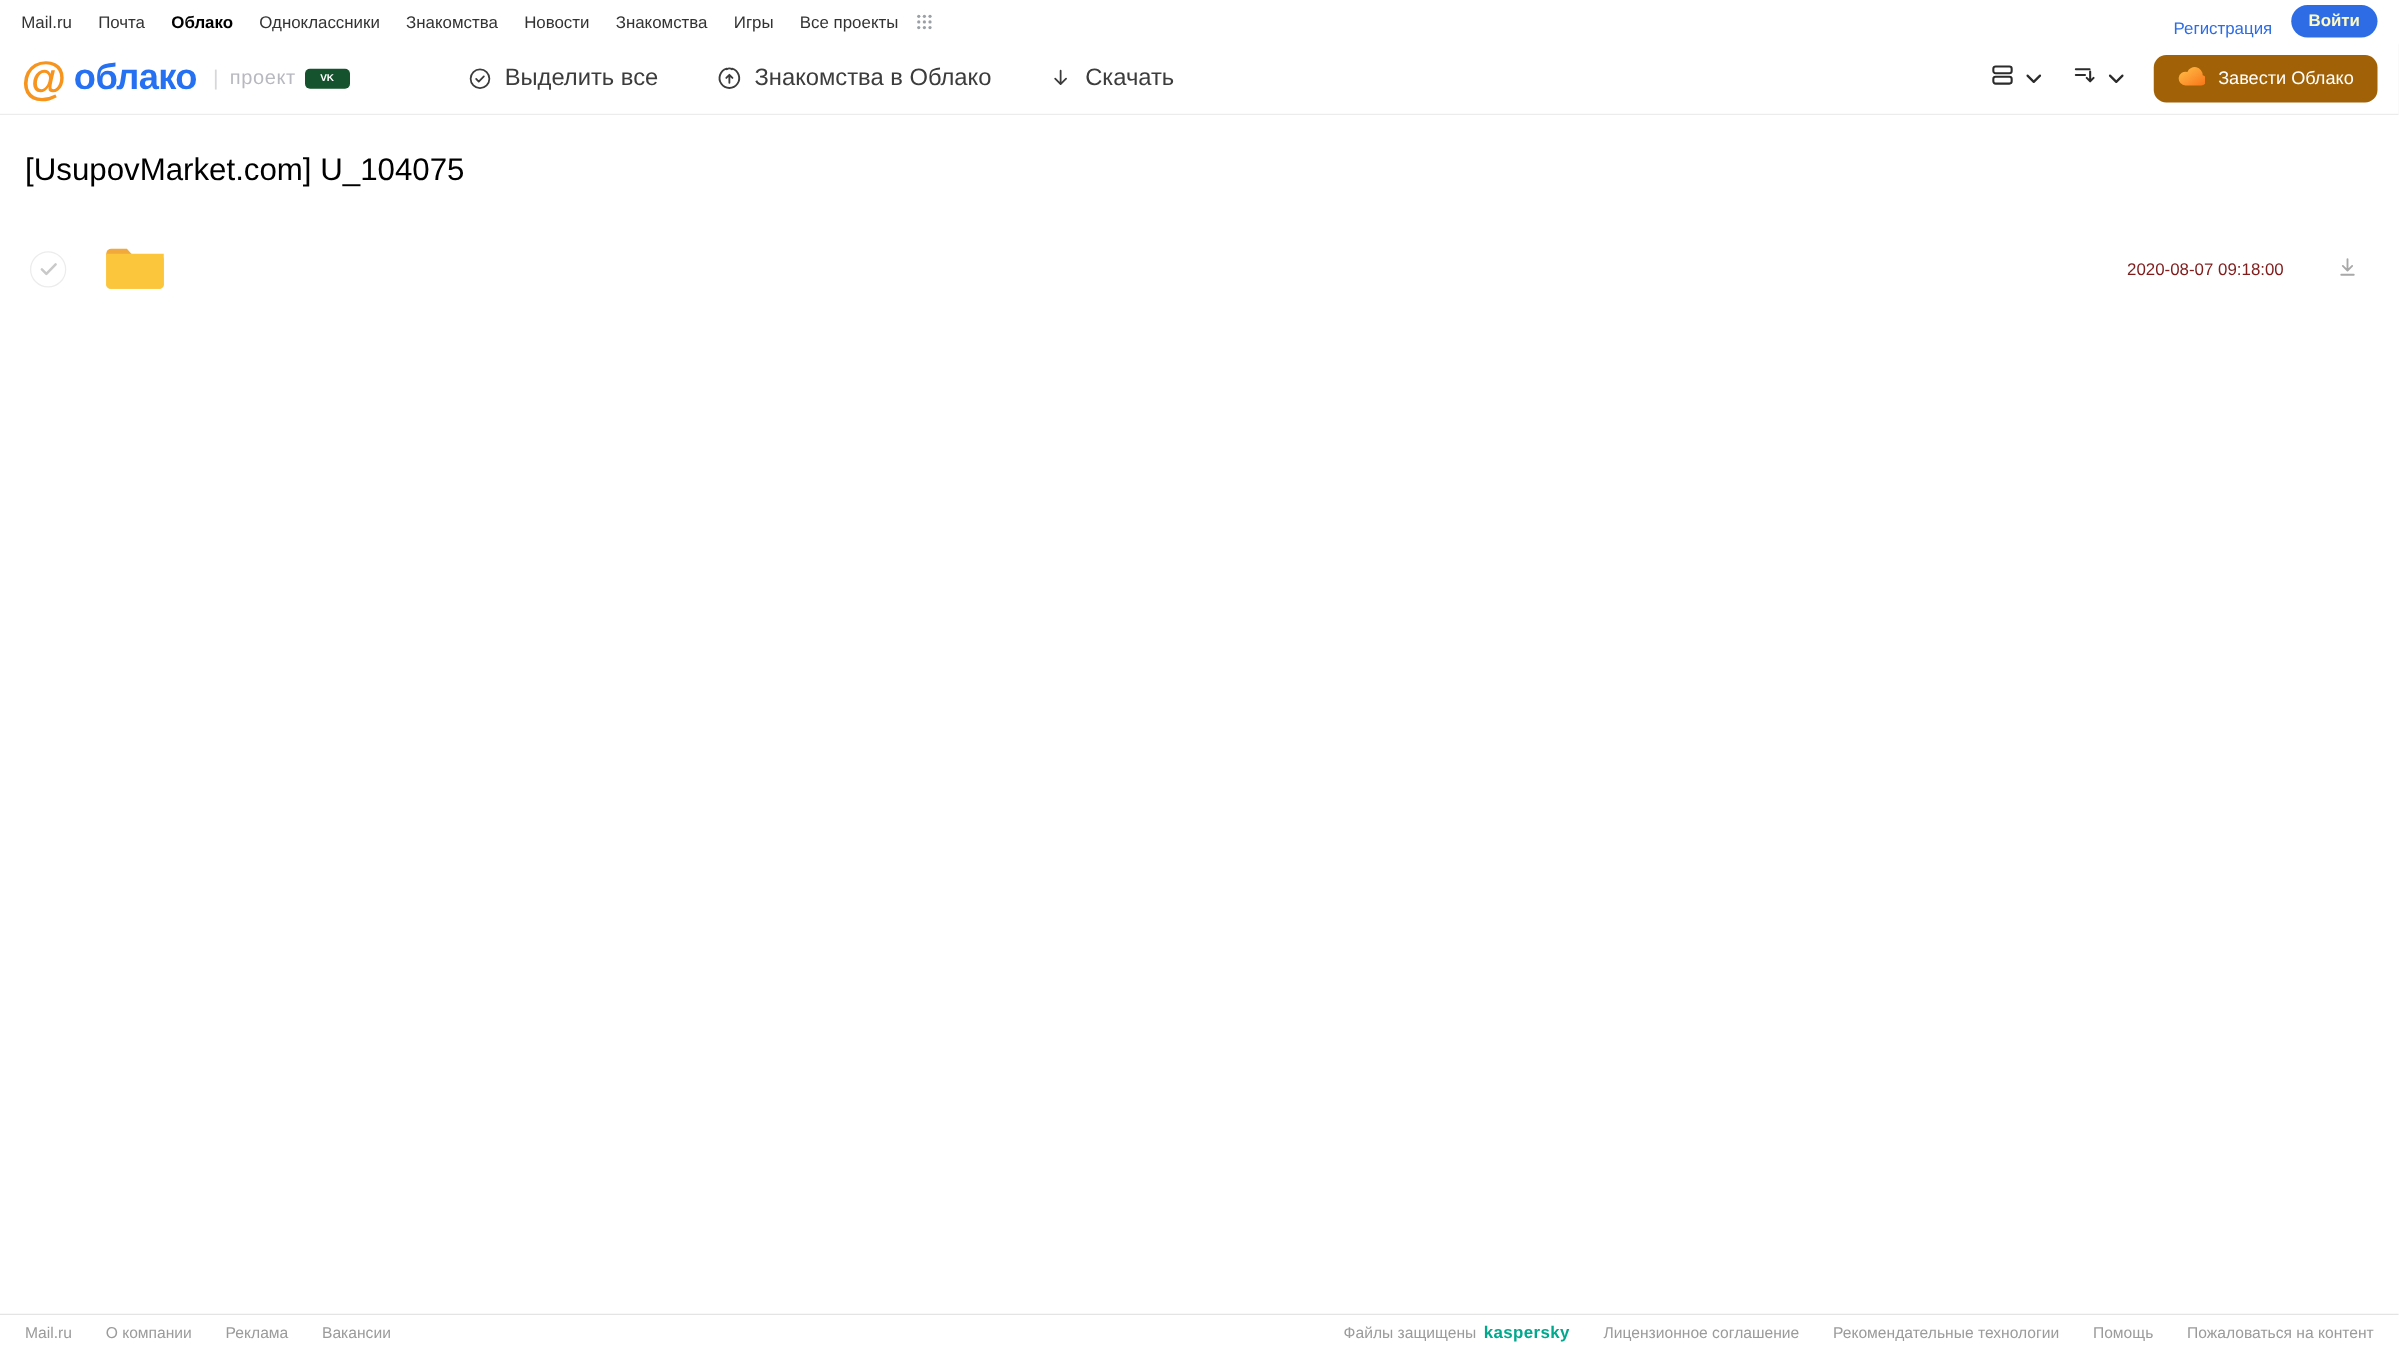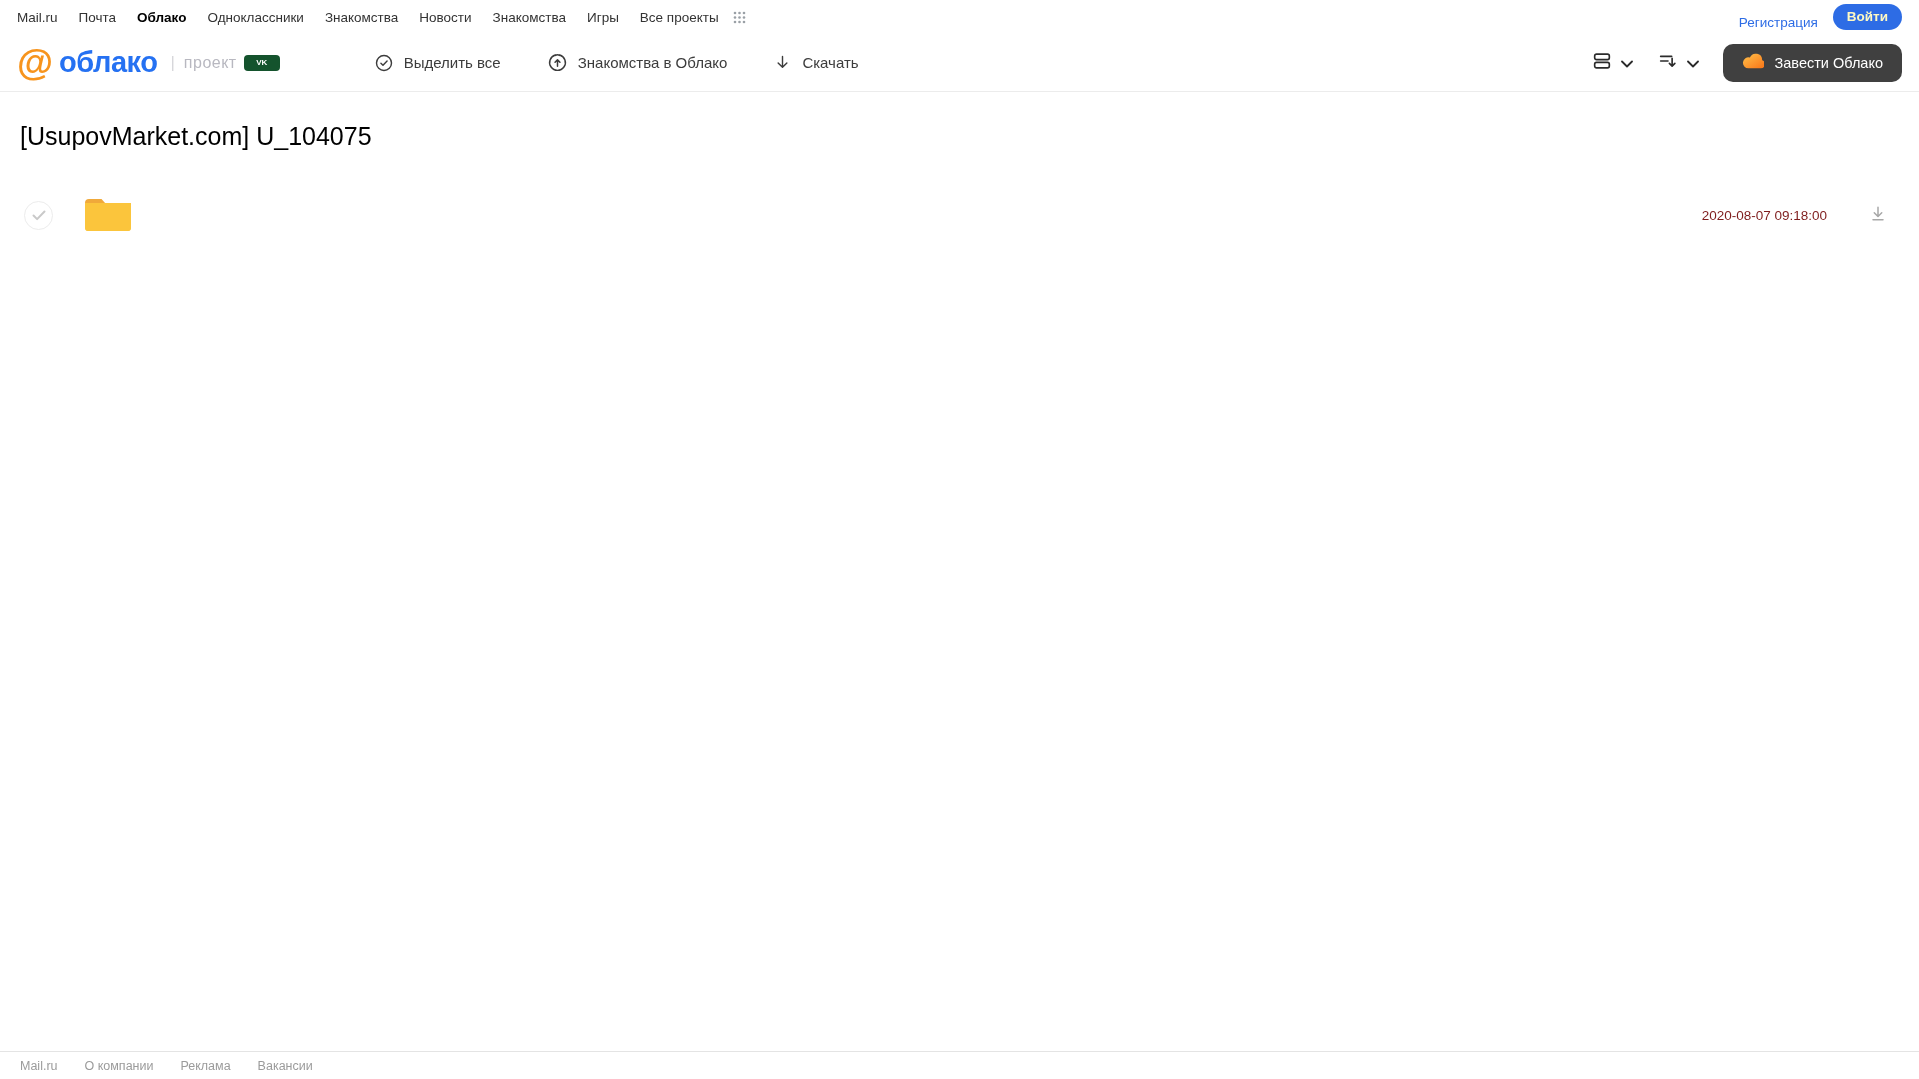--- a/index.html
+++ b/index.html
@@ -44,26 +44,26 @@
   }
   .logo-text { color:#2571f2; font-size:29px; font-weight:bold; letter-spacing:-0.5px; line-height:1; }
   .logo-sep { color:#d7d7db; font-size:17px; margin:0 9px 0 13px; font-weight:300; }
   .logo-project { color:#b8b8c0; font-size:16px; letter-spacing:0.5px; margin-right:7px; }
   .vk-badge {
     background:#14532d; color:#fff; font-size:8px; font-weight:bold;
     width:36px; height:16px; border-radius:4px;
     display:flex; align-items:center; justify-content:center;
   }
   .toolbar-actions { display:flex; gap:46px; margin-left:94px; }
-  .tb-btn { display:flex; align-items:center; gap:10px; font-size:15px; color:#3c3c3c; cursor:pointer; white-space:nowrap; }
+  .tb-btn { display:flex; align-items:center; gap:10px; font-size:19px; color:#3c3c3c; cursor:pointer; white-space:nowrap; }
   .tb-btn svg { display:block; }
   .toolbar-right { margin-left:auto; display:flex; align-items:center; gap:24px; }
   .icon-group { display:flex; align-items:center; gap:8px; cursor:pointer; color:#2b2b2b; }
   .get-cloud-btn {
-    background:#404040; color:#fff; border:none; border-radius:10px;
+    background:#a16207; color:#fff; border:none; border-radius:10px;
     height:38px; padding:0 19px; font-size:14.5px; cursor:pointer;
     display:flex; align-items:center; gap:11px;
     font-family:"Liberation Sans", sans-serif;
   }
 
   
   .page-title {
     position:absolute; left:20px; top:122px;
     font-size:25px; font-weight:400; color:#000;
   }
@@ -235,13 +235,23 @@
   </span>
 </div>
 
 <div class="footer">
   <div class="footer-left">
     <a>Mail.ru</a>
     <a>О компании</a>
     <a>Реклама</a>
     <a>Вакансии</a>
   </div>
+  <div class="footer-right">
+    <span class="kaspersky-unit">
+      <span>Файлы защищены</span>
+      <a class="kaspersky">kaspersky</a>
+    </span>
+    <a>Лицензионное соглашение</a>
+    <a>Рекомендательные технологии</a>
+    <a>Помощь</a>
+    <a>Пожаловаться на контент</a>
+  </div>
 </div>
 
 </body></html>

